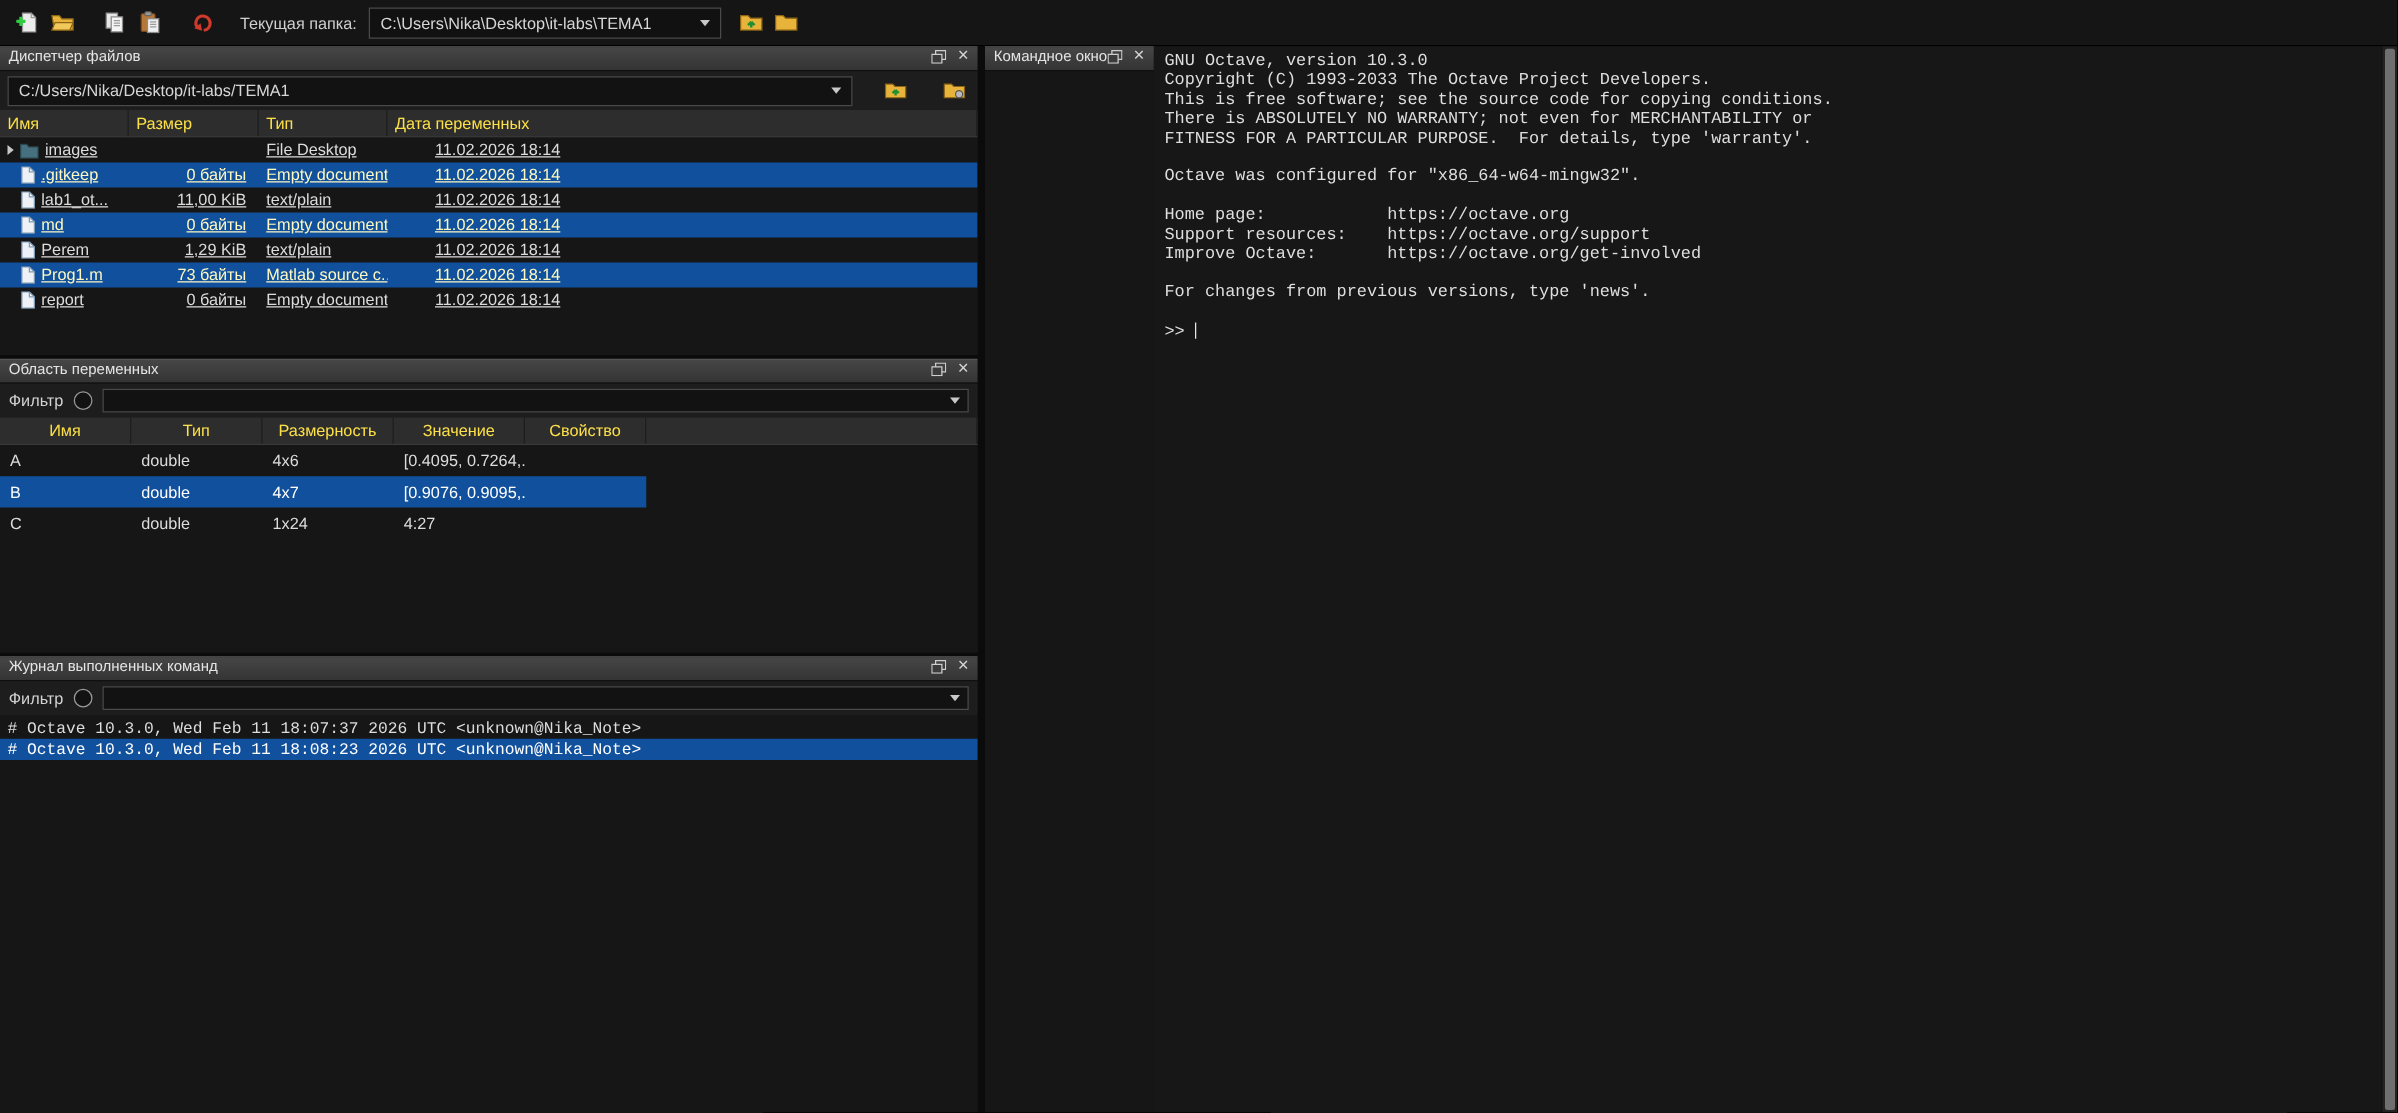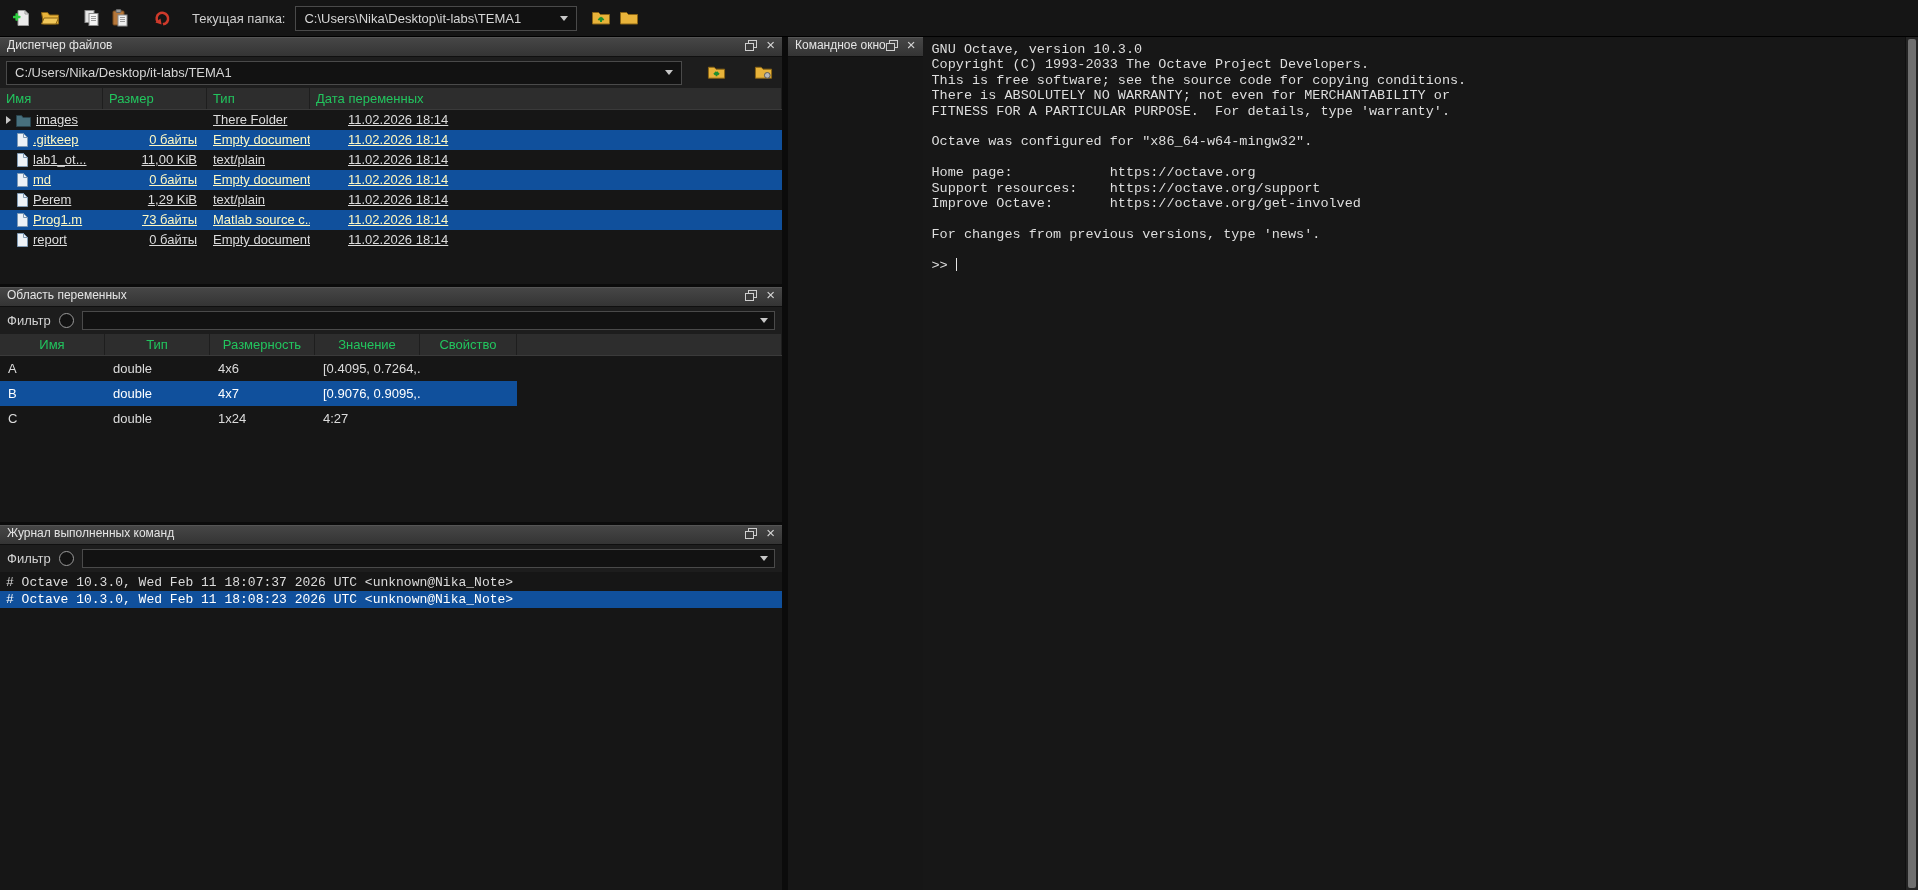--- a/index.html
+++ b/index.html
@@ -39,21 +39,21 @@
   .pbtn{color:#d5d5d5;font-size:15px;line-height:14px;display:flex;align-items:center;}
 
   
   .fm-pathrow{height:31px;flex:0 0 31px;display:flex;align-items:center;gap:22px;
               padding:0 6px;background:#1d1d1d;}
   .fm-combo{flex:1;height:24px;background:#121212;border:1px solid #4a4a4a;display:flex;
             align-items:center;justify-content:space-between;padding:0 8px;font-size:13px;
             color:#d6d6d6;}
   .sbtn{width:25px;height:25px;display:flex;align-items:center;justify-content:center;}
 
-  .thead{display:flex;height:22px;flex:0 0 22px;background:#2d2d2d;color:#22c55e;
+  .thead{display:flex;height:22px;flex:0 0 22px;background:#2d2d2d;color:#fde047;
          font-size:13px;line-height:21px;border-bottom:1px solid #3a3a3a;}
   .thead .hc{padding-left:6px;border-right:1px solid #1e1e1e;white-space:nowrap;overflow:hidden;}
   .fc1{width:103px}.fc2{width:104px}.fc3{width:103px}.fc4{flex:1}
 
   .fm-body{flex:1;background:#161616;overflow:hidden;}
   .ftr{display:flex;height:20px;line-height:20px;font-size:13px;color:#dcdcdc;text-decoration:underline;}
   .ftr.sel{background:var(--selection,#10509c);color:#fef9c3;}
   .ftr .cname{width:103px;display:flex;align-items:center;white-space:nowrap;overflow:hidden;}
   .expander{flex:0 0 16px;display:flex;align-items:center;justify-content:center;}
   .tri{display:inline-block;width:0;height:0;border-top:4px solid transparent;
@@ -205,21 +205,21 @@
                 <span class="tri"></span>
               </span>
               <span class="fico">
                 <svg width="15" height="13" viewBox="0 0 15 13">
                   <path d="M.5 1.5h5l1.5 2h7.5v9H.5z" fill="#47707e" stroke="#2a454f"></path>
                 </svg>
               </span>
               <span class="txt">images</span>
             </div>
             <div class="c csize"></div>
-            <div class="c ctype">There Folder</div>
+            <div class="c ctype">File Desktop</div>
             <div class="c cdate">11.02.2026 18:14</div>
           </div>
           <div class="ftr sel">
             <div class="c cname">
               <span class="expander"></span>
               <span class="fico">
                 <svg width="12" height="14" viewBox="0 0 12 14">
                   <path d="M1.5.5h6l4 4v9h-10z" fill="#eef2f7" stroke="#7f9ab5"></path>
                   <path d="M7.5.5v4h4" fill="none" stroke="#7f9ab5"></path>
                 </svg>

